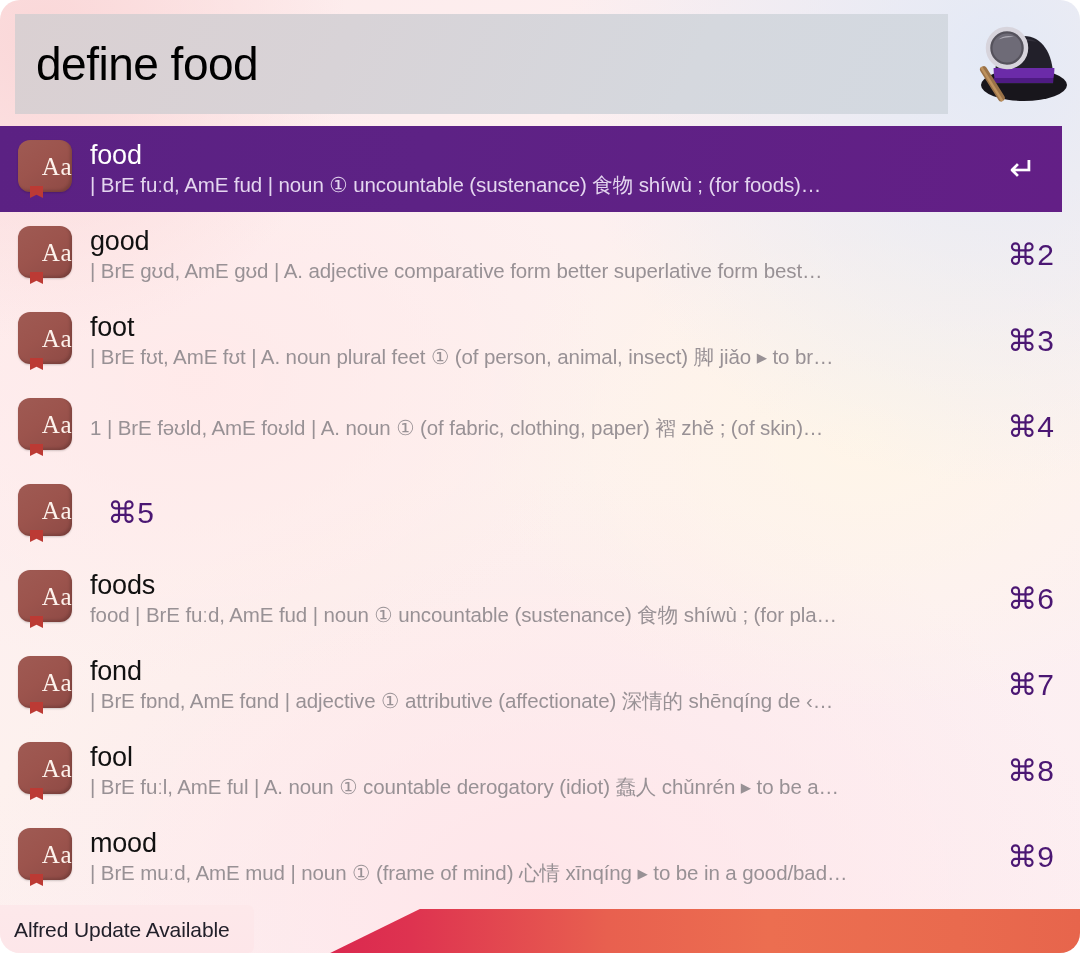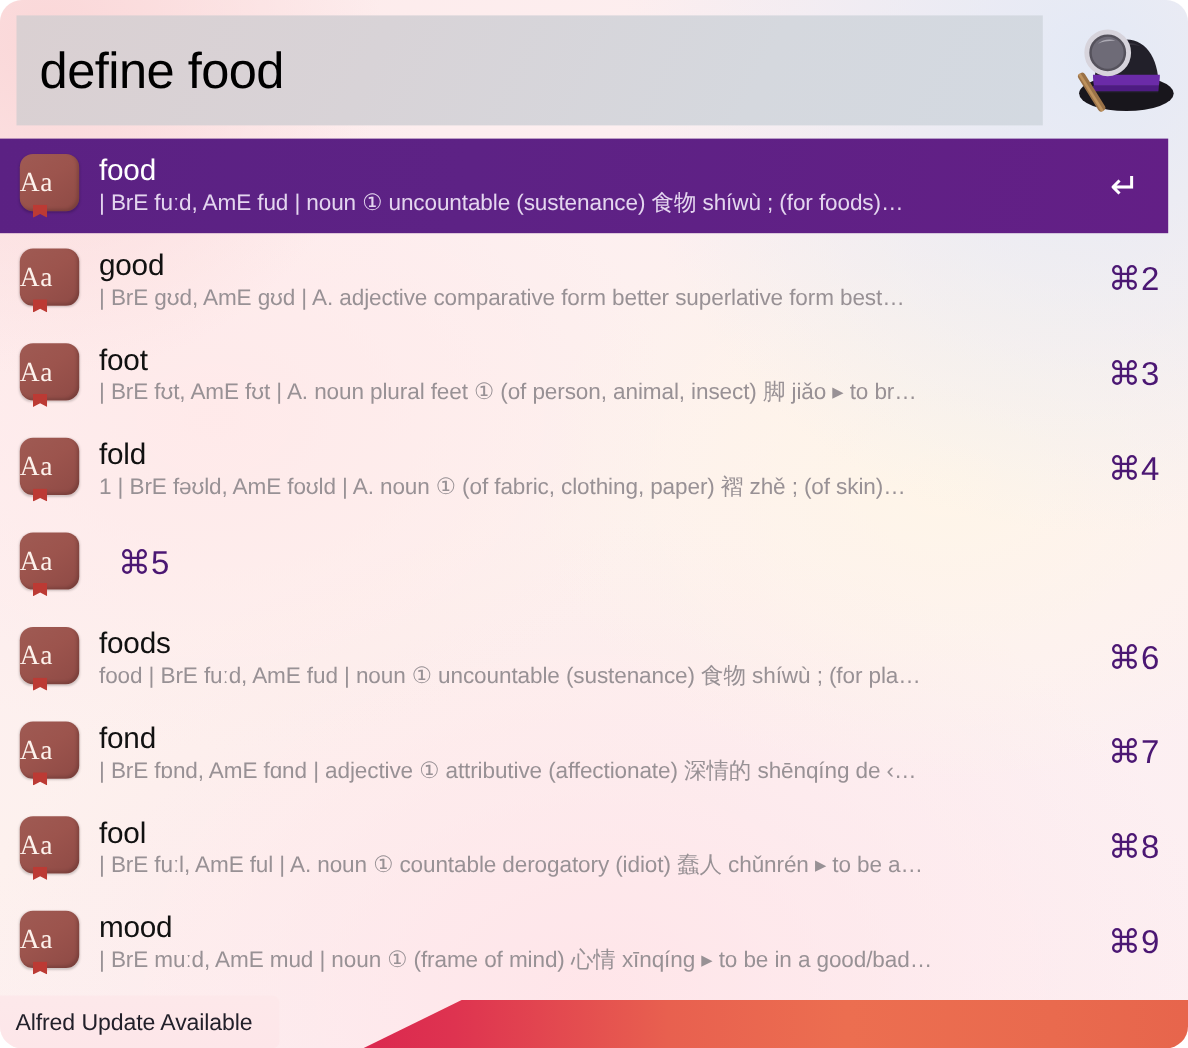--- a/index.html
+++ b/index.html
@@ -73,21 +73,21 @@
     flex:0 0 auto;
     width:56px; height:58px;
     margin-right:16px;
   }
   .dict-icon .book {
     position:absolute; left:0; top:0;
     width:54px; height:52px;
     border-radius:12px;
     background:linear-gradient(145deg, #9f5a53 0%, #9c544d 45%, #8e4a45 100%);
     box-shadow: inset -2px -2px 3px rgba(0,0,0,0.16), 0 1px 2px rgba(0,0,0,0.18);
-    display:flex; align-items:center; justify-content:flex-start;
+    display:flex; align-items:center; justify-content:flex-end;
   }
   .dict-icon .aa {
     font-family:"Liberation Serif", serif;
     font-size:25px;
     color:#fdf2ec;
     line-height:1;
     letter-spacing:0.5px;
   }
   .dict-icon .ribbon {
     position:absolute; left:12px; top:46px;
@@ -243,21 +243,20 @@
     </div>
 
     <div class="result-row">
       <div class="dict-icon">
         <div class="book">
             <span class="aa">Aa</span>
           </div>
         <div class="ribbon"></div>
       </div>
       <div class="row-text">
-        <div class="row-title">fold</div>
         <div class="row-subtitle">1 | BrE fəʊld, AmE foʊld | A. noun ① (of fabric, clothing, paper) 褶 zhě ; (of skin)…</div>
       </div>
       <div class="row-shortcut">⌘4</div>
     </div>
 
     <div class="result-row">
       <div class="dict-icon">
         <div class="book">
             <span class="aa">Aa</span>
           </div>

